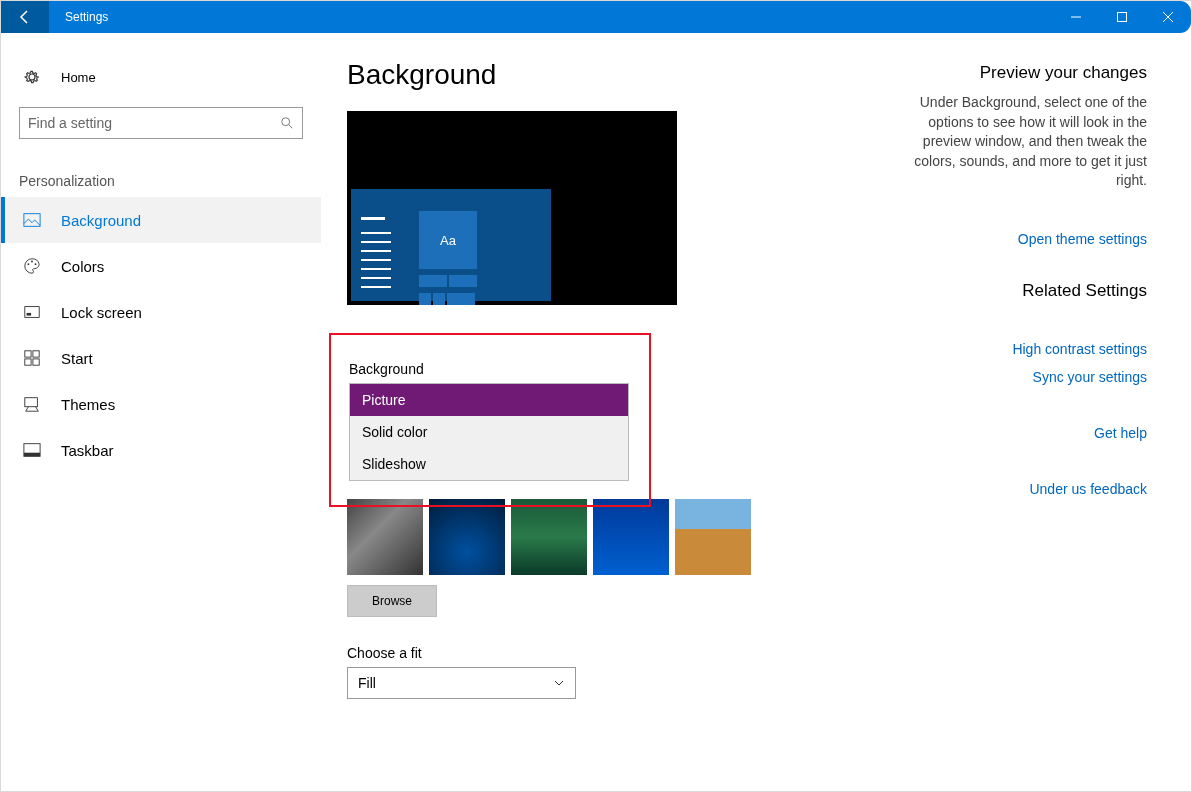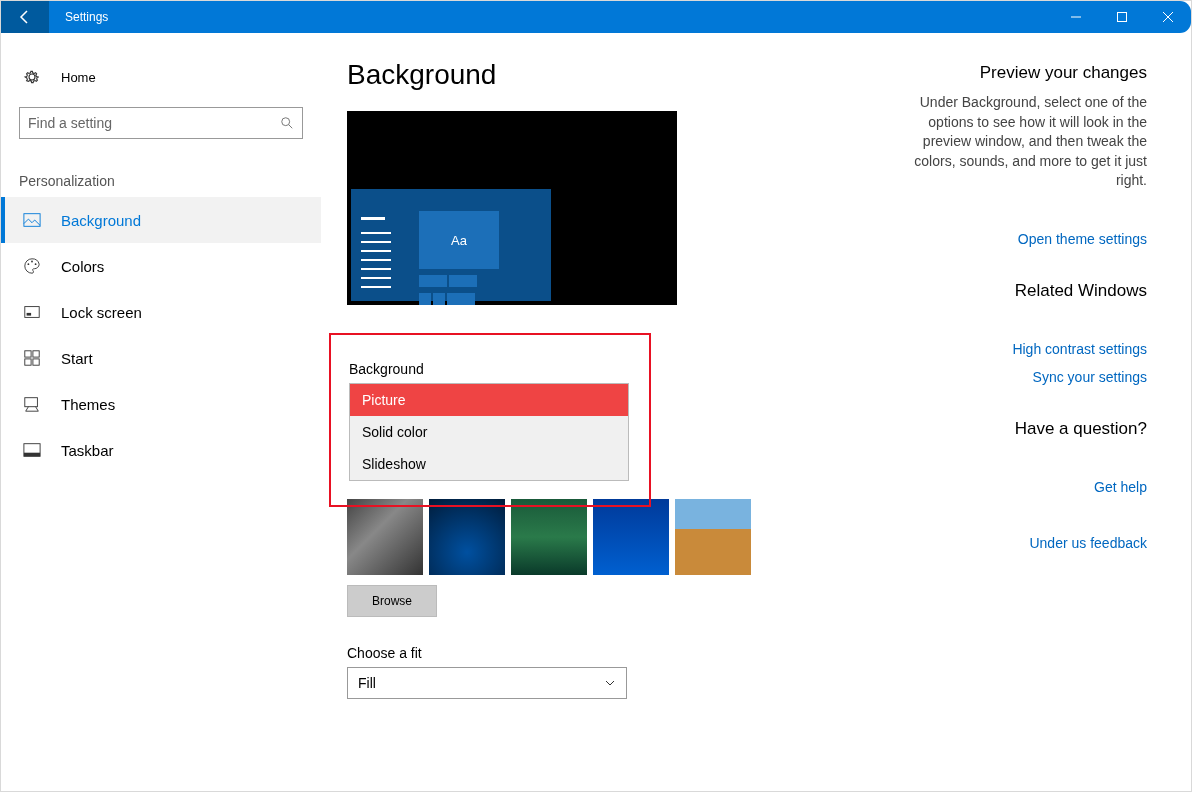--- a/index.html
+++ b/index.html
@@ -28,40 +28,40 @@
   .navitem .icon { width: 20px; margin-right: 18px; display: inline-flex; }
 
   
   .main { padding: 26px 0 0 26px; width: 560px; }
   h1 { font-weight: 400; font-size: 28px; margin-bottom: 20px; }
   .preview { width: 330px; height: 194px; background: #000; position: relative; }
   .taskbar-mock { position: absolute; left: 4px; bottom: 4px; width: 200px; height: 112px; background: #0b4f8a; }
   .mock-lines { position: absolute; left: 10px; top: 28px; }
   .mock-lines div { width: 30px; height: 2px; background: #fff; margin-bottom: 7px; }
   .mock-lines .hdr { width: 24px; height: 3px; margin-bottom: 12px; }
-  .tile-big { position: absolute; left: 68px; top: 22px; width: 80px; height: 58px; background: #1c6fb8; display:flex; align-items:center; justify-content:center; color:#fff; font-size:13px;}
+  .tile-big { position: absolute; left: 68px; top: 22px; width: 58px; height: 58px; background: #1c6fb8; display:flex; align-items:center; justify-content:center; color:#fff; font-size:13px;}
   .tile-row { position:absolute; left:68px; top:84px;}
   .tile-row div{display:inline-block;background:#1c6fb8;margin-right:2px;}
 
   .section-label { font-size: 14px; margin-top: 14px; }
   .dropdown-open { margin-top: 6px; width: 280px; border: 1px solid #bbb; background:#fff;}
   .dropdown-open .opt { height: 32px; padding: 0 12px; display:flex; align-items:center; font-size:14px; background:#f0f0f0;}
-  .dropdown-open .opt.sel { background:#ef4444; color:#fff;}
+  .dropdown-open .opt.sel { background:#701a75; color:#fff;}
   .redbox { border: 2px solid #e81123; padding: 12px 18px 24px 18px; margin-left: -18px; margin-top: 28px; width: 322px; position:relative;}
 
   .thumbs { display:flex; gap:6px; margin-top:-8px;}
   .thumb { width:76px; height:76px;}
   .t0{background:linear-gradient(135deg,#444,#888 40%,#333);}
   .t1{background:radial-gradient(circle at 50% 70%,#0050a0,#001c3a);}
   .t2{background:linear-gradient(180deg,#1a5a3a,#2a7a4a 50%,#0a3a2a);}
   .t3{background:linear-gradient(180deg,#003a9a,#0060d0);}
   .t4{background:linear-gradient(180deg,#79b3df 40%,#c98a3a 40%);}
   .browse { margin-top: 10px; width: 90px; height: 32px; background:#ccc; border:1px solid #bbb; font-size:12px;}
 
-  .fit-select { margin-top:6px; width:280px; height:32px; border:1px solid #999; display:flex; align-items:center; justify-content:space-between; padding:0 10px; font-size:14px;}
+  .fit-select { margin-top:6px; width:229px; height:32px; border:1px solid #999; display:flex; align-items:center; justify-content:space-between; padding:0 10px; font-size:14px;}
 
   
   .aside { padding: 30px 24px 0 0; width: 270px; font-size: 14px; margin-left: 20px; text-align: right;}
   .aside h3 { font-weight: 400; font-size: 17px; margin-bottom: 10px;}
   .aside p { color:#444; line-height: 1.4; margin-bottom: 8px;}
   .aside a { color:#0067c0; text-decoration:none; display:block; margin-bottom: 6px; margin-top: 40px;}
   .aside .block { margin-bottom: 34px;}
 
   svg{display:block;}
 </style>
@@ -228,25 +228,24 @@
     </div>
   </div>
 
   <div class="aside">
     <div class="block">
       <h3>Preview your changes</h3>
       <p>Under Background, select one of the options to see how it will look in the preview window, and then tweak the colors, sounds, and more to get it just right.</p>
       <a>Open theme settings</a>
     </div>
     <div class="block">
-      <h3>Related Windows</h3>
+      <h3>Related Settings</h3>
       <a>High contrast settings</a>
       <a style="margin-top:12px">Sync your settings</a>
     </div>
     <div class="block">
-      <h3>Have a question?</h3>
       <a>Get help</a>
     </div>
     <div class="block">
       <a>Under us feedback</a>
     </div>
   </div>
 </div>
 
 </body></html>

